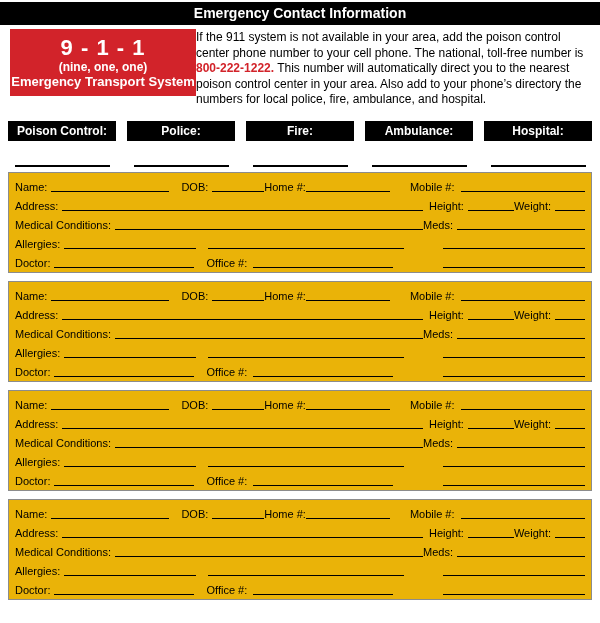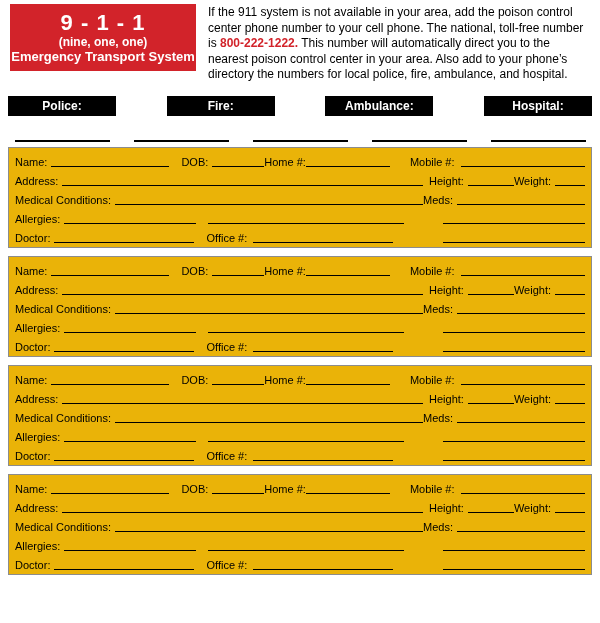--- a/index.html
+++ b/index.html
@@ -17,21 +17,21 @@
     font-size: 14px;
     text-align: center;
     height: 23px;
     line-height: 23px;
     width: 100%;
   }
   .bar-top { margin-top: 2px; }
   .bar-family { margin-top: 14px; }
 
   
-  .emergency-row { display: flex; gap: 12px; padding: 4px 8px 0 10px; }
+  .emergency-row { display: flex; gap: 0; padding: 4px 8px 0 10px; }
   .badge {
     width: 186px; height: 67px; flex: 0 0 186px;
     background: var(--accent-red, #d2232a);
     color: #fff; font-weight: bold;
     display: flex; flex-direction: column; align-items: center; justify-content: center;
     text-align: center;
   }
   .badge-number { font-size: 22px; line-height: 24px; letter-spacing: 1px; }
   .badge-words { font-size: 12px; line-height: 14px; }
   .badge-caption { font-size: 13px; line-height: 16px; }
@@ -68,31 +68,35 @@
   .ml12 { margin-left: 0; text-align: center; } .ml20 { margin-left: 20px; } .ml24 { }
   .w118 { width: 118px; } .w52 { width: 52px; } .w84 { width: 84px; }
   .w46 { width: 46px; } .w30 { width: 30px; } .w128 { width: 128px; }
   .w132 { width: 132px; } .w196 { width: 196px; } .w140 { width: 140px; } .w142 { width: 142px; }
 </style>
 </head>
 <body>
 
 <div>
 
+  <div class="bar bar-top">
+    <span>Emergency Contact Information</span>
+  </div>
 
   <div class="emergency-row">
     <div class="badge">
       <div class="badge-number">9 - 1 - 1</div>
       <div class="badge-words">(nine, one, one)</div>
       <div class="badge-caption">Emergency Transport System</div>
     </div>
     <p class="para"><span>If the 911 system is not available in your area, add the poison control center phone number to your cell phone. The national, toll-free number is </span><span class="phone">800-222-1222.</span><span> This number will automatically direct you to the nearest poison control center in your area. Also add to your phone’s directory the numbers for local police, fire, ambulance, and hospital.</span></p>
   </div>
 
   <div class="contacts-row">
+      <div class="chip">Poison Control:</div>
       <div class="chip">Police:</div>
       <div class="chip">Fire:</div>
       <div class="chip">Ambulance:</div>
       <div class="chip">Hospital:</div>
     </div>
   <div class="contact-lines-row">
       <div class="line-cell">
         <div class="fill-line"></div>
       </div>
       <div class="line-cell">

